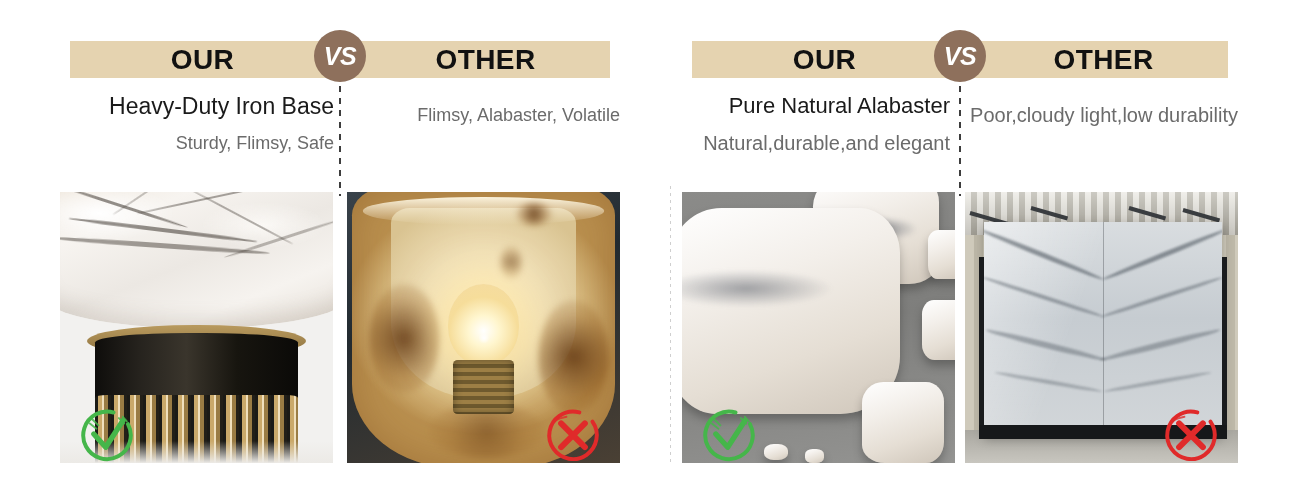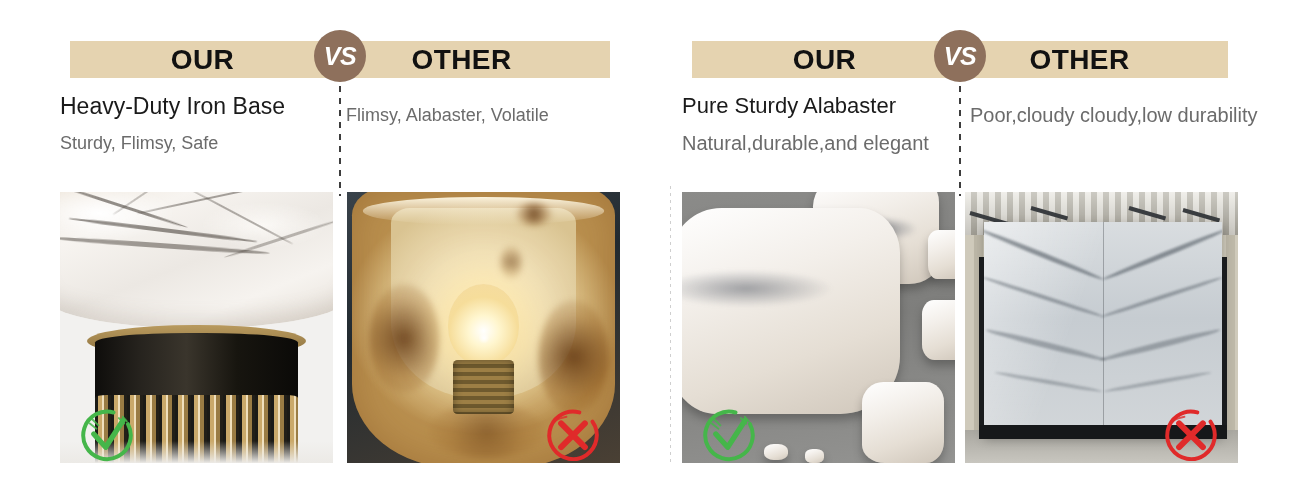--- a/index.html
+++ b/index.html
@@ -47,21 +47,21 @@
     height: 37px;
     line-height: 37px;
     font-size: 28px;
     font-weight: bold;
     color: #111111;
     letter-spacing: 0.4px;
     text-align: center;
     white-space: nowrap;
   }
   .band-label.our   { left: 10px;  width: 265px; }
-  .band-label.other { right: 26px; width: 265px; }
+  .band-label.other { right: 2px; width: 265px; }
 
   .vs-badge {
     position: absolute;
     top: 30px;
     left: 50%;
     margin-left: -26px;
     width: 52px;
     height: 52px;
     border-radius: 50%;
     background: #8e705c;
@@ -72,21 +72,21 @@
     line-height: 52px;
     text-align: center;
     letter-spacing: -0.5px;
   }
 
   
   .col {
     position: absolute;
     top: 92px;
     width: 274px;
-    text-align: left;
+    text-align: right;
   }
   .col.left  { left: 0px; }
   .col.right { right: 0px; }
 
   .col .title {
     font-size: 23px;
     color: #1a1a1a;
     line-height: 28px;
     white-space: nowrap;
   }
@@ -486,26 +486,26 @@
   <div class="panel panel-right">
 
     <div class="band"></div>
     <div class="band-label our">OUR</div>
     <div class="band-label other">OTHER</div>
     <div class="vs-badge">VS</div>
 
     <div class="dashed-divider"></div>
 
     <div class="col left tight">
-      <div class="title">Pure Sturdy Alabaster</div>
+      <div class="title">Pure Natural Alabaster</div>
       <div class="subtitle">Natural,durable,and elegant</div>
     </div>
 
     <div class="col right tight">
-      <div class="subtitle">Poor,cloudy cloudy,low durability</div>
+      <div class="subtitle">Poor,cloudy light,low durability</div>
     </div>
 
     <div class="photo-row">
 
       <div class="photo a">
         <div class="photo-art art-alabaster">
           <div class="floor"></div>
           <div class="rock r-back"></div>
           <div class="rock r-s3"></div>
           <div class="rock r-s2"></div>

